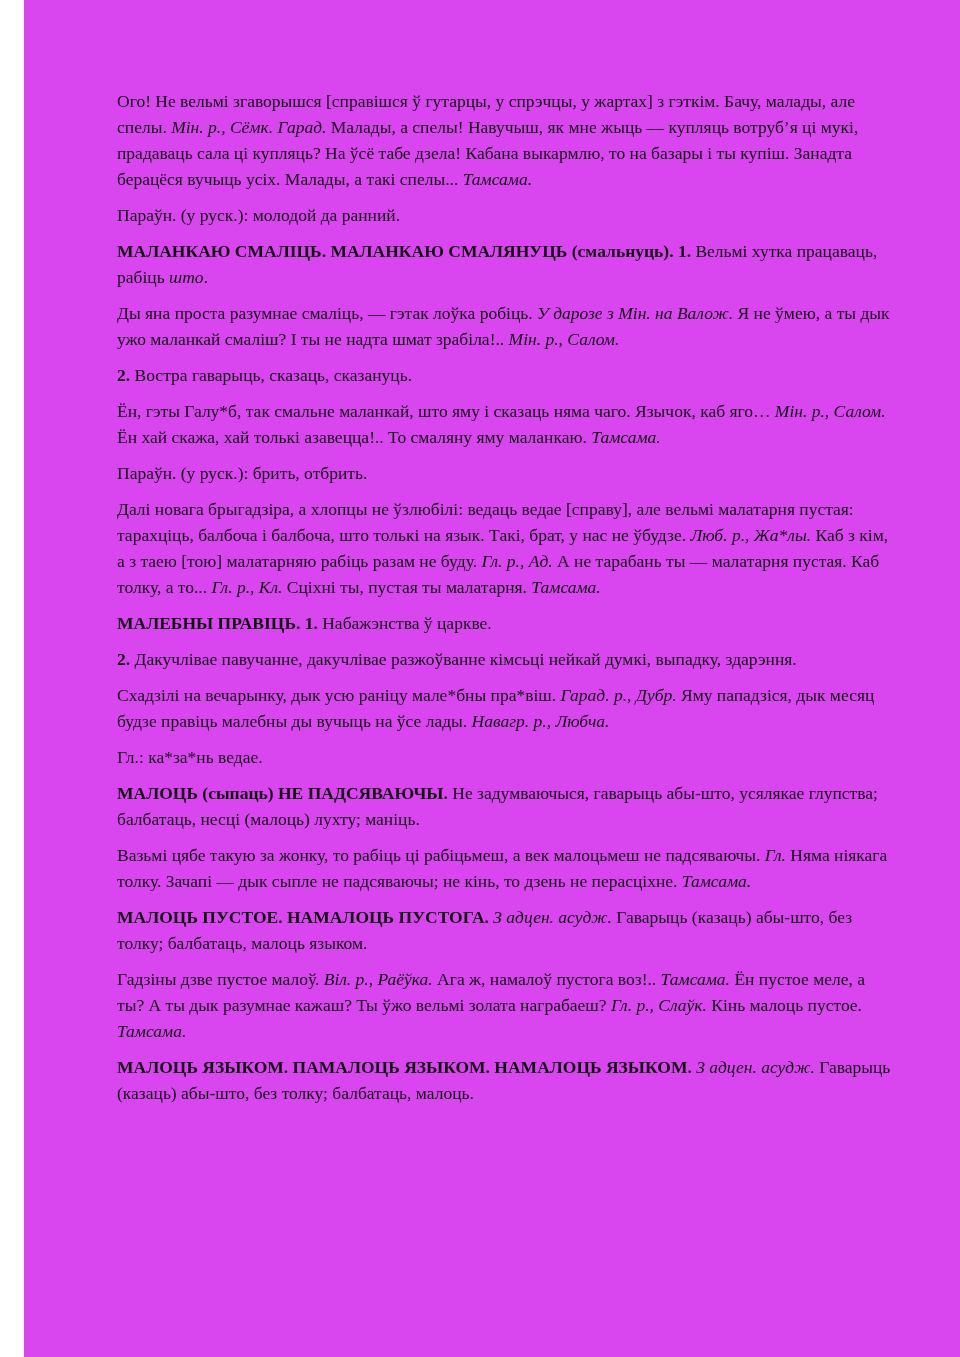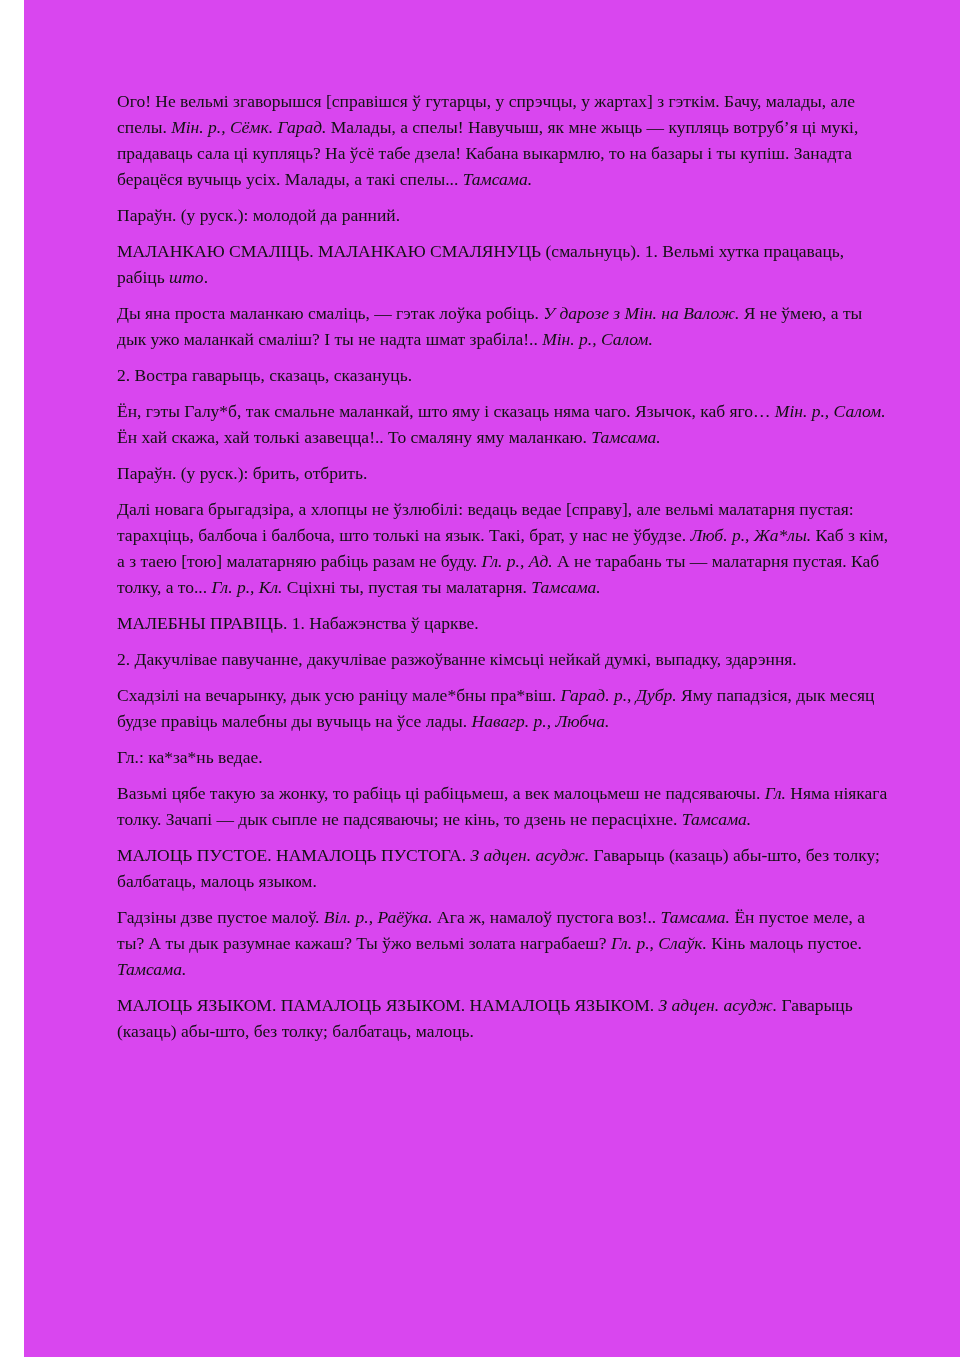--- a/index.html
+++ b/index.html
@@ -25,37 +25,38 @@
     line-height: 26px;
     color: #121212;
     text-align: left;
   }
   .para {
     margin: 0 0 10px 0;
     padding: 0;
   }
   .run-normal { font-style: normal; font-weight: normal; }
   .run-italic { font-style: italic; font-weight: normal; }
-  .run-bold   { font-style: normal; font-weight: normal; text-align: center; }
+  .run-bold   { font-style: normal; font-weight: bold; text-align: center; }
 </style>
 </head>
 <body>
 
 <div class="page">
   <div class="doc-body">
       <p class="para"><span class="run-normal">Ого! Не вельмі згаворышся [справішся ў гутарцы, у спрэчцы, у жартах] з гэткім. Бачу, малады, але спелы. </span><span class="run-italic">Мін. р., Сёмк. Гарад.</span><span class="run-normal"> Малады, а спелы! Навучыш, як мне жыць — купляць вотруб’я ці мукі, прадаваць сала ці купляць? На ўсё табе дзела! Кабана выкармлю, то на базары і ты купіш. Занадта берацёся вучыць усіх. Малады, а такі спелы... </span><span class="run-italic">Тамсама.</span></p>
       <p class="para"><span class="run-normal">Параўн. (у руск.): молодой да ранний.</span></p>
       <p class="para"><span class="run-bold">МАЛАНКАЮ СМАЛІЦЬ. МАЛАНКАЮ СМАЛЯНУЦЬ (смальнуць). 1.</span><span class="run-normal"> Вельмі хутка працаваць, рабіць </span><span class="run-italic">што</span><span class="run-normal">.</span></p>
-      <p class="para"><span class="run-normal">Ды яна проста маланкаю смаліць, — гэтак лоўка робіць. </span><span class="run-italic">У дарозе з Мін. на Валож.</span><span class="run-normal"> Я не ўмею, а ты дык ужо маланкай смаліш? І ты не надта шмат зрабіла!.. </span><span class="run-italic">Мін. р., Салом.</span></p>
+      <p class="para"><span class="run-normal">Ды яна проста разумнае смаліць, — гэтак лоўка робіць. </span><span class="run-italic">У дарозе з Мін. на Валож.</span><span class="run-normal"> Я не ўмею, а ты дык ужо маланкай смаліш? І ты не надта шмат зрабіла!.. </span><span class="run-italic">Мін. р., Салом.</span></p>
       <p class="para"><span class="run-bold">2.</span><span class="run-normal"> Востра гаварыць, сказаць, сказануць.</span></p>
       <p class="para"><span class="run-normal">Ён, гэты Галу*б, так смальне маланкай, што яму і сказаць няма чаго. Язычок, каб яго… </span><span class="run-italic">Мін. р., Салом.</span><span class="run-normal"> Ён хай скажа, хай толькі азавецца!.. То смаляну яму маланкаю. </span><span class="run-italic">Тамсама.</span></p>
       <p class="para"><span class="run-normal">Параўн. (у руск.): брить, отбрить.</span></p>
       <p class="para"><span class="run-normal">Далі новага брыгадзіра, а хлопцы не ўзлюбілі: ведаць ведае [справу], але вельмі малатарня пустая: тарахціць, балбоча і балбоча, што толькі на язык. Такі, брат, у нас не ўбудзе. </span><span class="run-italic">Люб. р., Жа*лы.</span><span class="run-normal"> Каб з кім, а з таею [тою] малатарняю рабіць разам не буду. </span><span class="run-italic">Гл. р., Ад.</span><span class="run-normal"> А не тарабань ты — малатарня пустая. Каб толку, а то... </span><span class="run-italic">Гл. р., Кл.</span><span class="run-normal"> Сціхні ты, пустая ты малатарня. </span><span class="run-italic">Тамсама.</span></p>
       <p class="para"><span class="run-bold">МАЛЕБНЫ ПРАВІЦЬ. 1.</span><span class="run-normal"> Набажэнства ў царкве.</span></p>
       <p class="para"><span class="run-bold">2.</span><span class="run-normal"> Дакучлівае павучанне, дакучлівае разжоўванне кімсьці нейкай думкі, выпадку, здарэння.</span></p>
       <p class="para"><span class="run-normal">Схадзілі на вечарынку, дык усю раніцу мале*бны пра*віш. </span><span class="run-italic">Гарад. р., Дубр.</span><span class="run-normal"> Яму пападзіся, дык месяц будзе правіць малебны ды вучыць на ўсе лады. </span><span class="run-italic">Навагр. р., Любча.</span></p>
       <p class="para"><span class="run-normal">Гл.: ка*за*нь ведае.</span></p>
+      <p class="para"><span class="run-bold">МАЛОЦЬ (сыпаць) НЕ ПАДСЯВАЮЧЫ.</span><span class="run-normal"> Не задумваючыся, гаварыць абы-што, усялякае глупства; балбатаць, несці (малоць) лухту; маніць.</span></p>
       <p class="para"><span class="run-normal">Вазьмі цябе такую за жонку, то рабіць ці рабіцьмеш, а век малоцьмеш не падсяваючы. </span><span class="run-italic">Гл.</span><span class="run-normal"> Няма ніякага толку. Зачапі — дык сыпле не падсяваючы; не кінь, то дзень не перасціхне. </span><span class="run-italic">Тамсама.</span></p>
       <p class="para"><span class="run-bold">МАЛОЦЬ ПУСТОЕ. НАМАЛОЦЬ ПУСТОГА.</span><span class="run-italic"> З адцен. асудж.</span><span class="run-normal"> Гаварыць (казаць) абы-што, без толку; балбатаць, малоць языком.</span></p>
       <p class="para"><span class="run-normal">Гадзіны дзве пустое малоў. </span><span class="run-italic">Віл. р., Раёўка.</span><span class="run-normal"> Ага ж, намалоў пустога воз!.. </span><span class="run-italic">Тамсама.</span><span class="run-normal"> Ён пустое меле, а ты? А ты дык разумнае кажаш? Ты ўжо вельмі золата награбаеш? </span><span class="run-italic">Гл. р., Слаўк.</span><span class="run-normal"> Кінь малоць пустое. </span><span class="run-italic">Тамсама.</span></p>
       <p class="para"><span class="run-bold">МАЛОЦЬ ЯЗЫКОМ. ПАМАЛОЦЬ ЯЗЫКОМ. НАМАЛОЦЬ ЯЗЫКОМ.</span><span class="run-italic"> З адцен. асудж.</span><span class="run-normal"> Гаварыць (казаць) абы-што, без толку; балбатаць, малоць.</span></p>
     </div>
 </div>
 
 </body></html>

